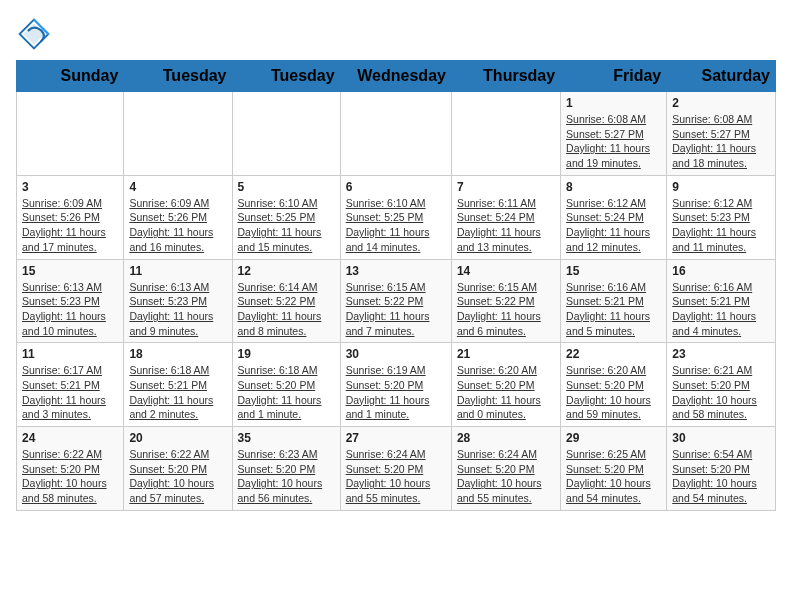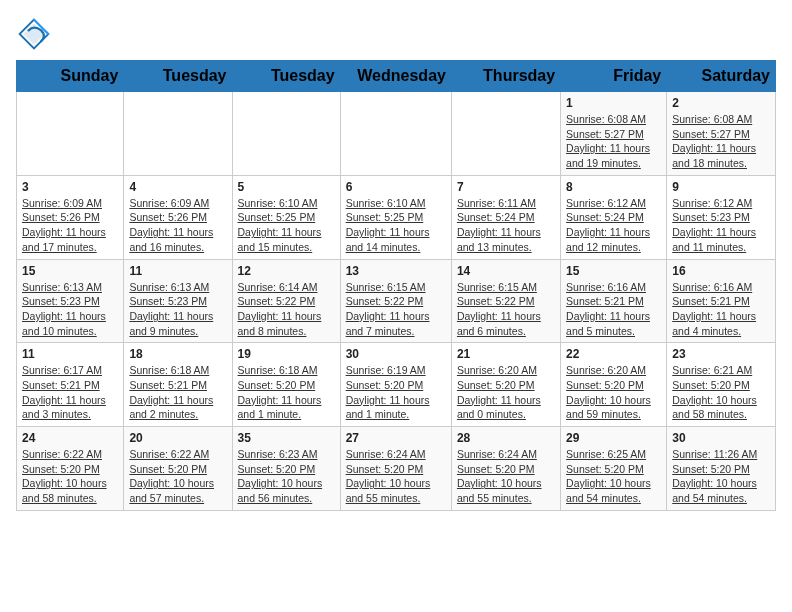--- a/index.html
+++ b/index.html
@@ -246,17 +246,17 @@
         <td>
           <div class="day-num">28</div>
           <div class="day-info"><span>Sunrise: 6:24 AM</span><br><span>Sunset: 5:20 PM</span><br><span>Daylight: 10 hours and 55 minutes.</span></div>
         </td>
         <td>
           <div class="day-num">29</div>
           <div class="day-info"><span>Sunrise: 6:25 AM</span><br><span>Sunset: 5:20 PM</span><br><span>Daylight: 10 hours and 54 minutes.</span></div>
         </td>
         <td>
           <div class="day-num">30</div>
-          <div class="day-info"><span>Sunrise: 11:26 AM</span><br><span>Sunset: 5:20 PM</span><br><span>Daylight: 10 hours and 54 minutes.</span></div>
+          <div class="day-info"><span>Sunrise: 6:54 AM</span><br><span>Sunset: 5:20 PM</span><br><span>Daylight: 10 hours and 54 minutes.</span></div>
         </td>
       </tr>
     </tbody>
 </table>
 
 </body></html>

